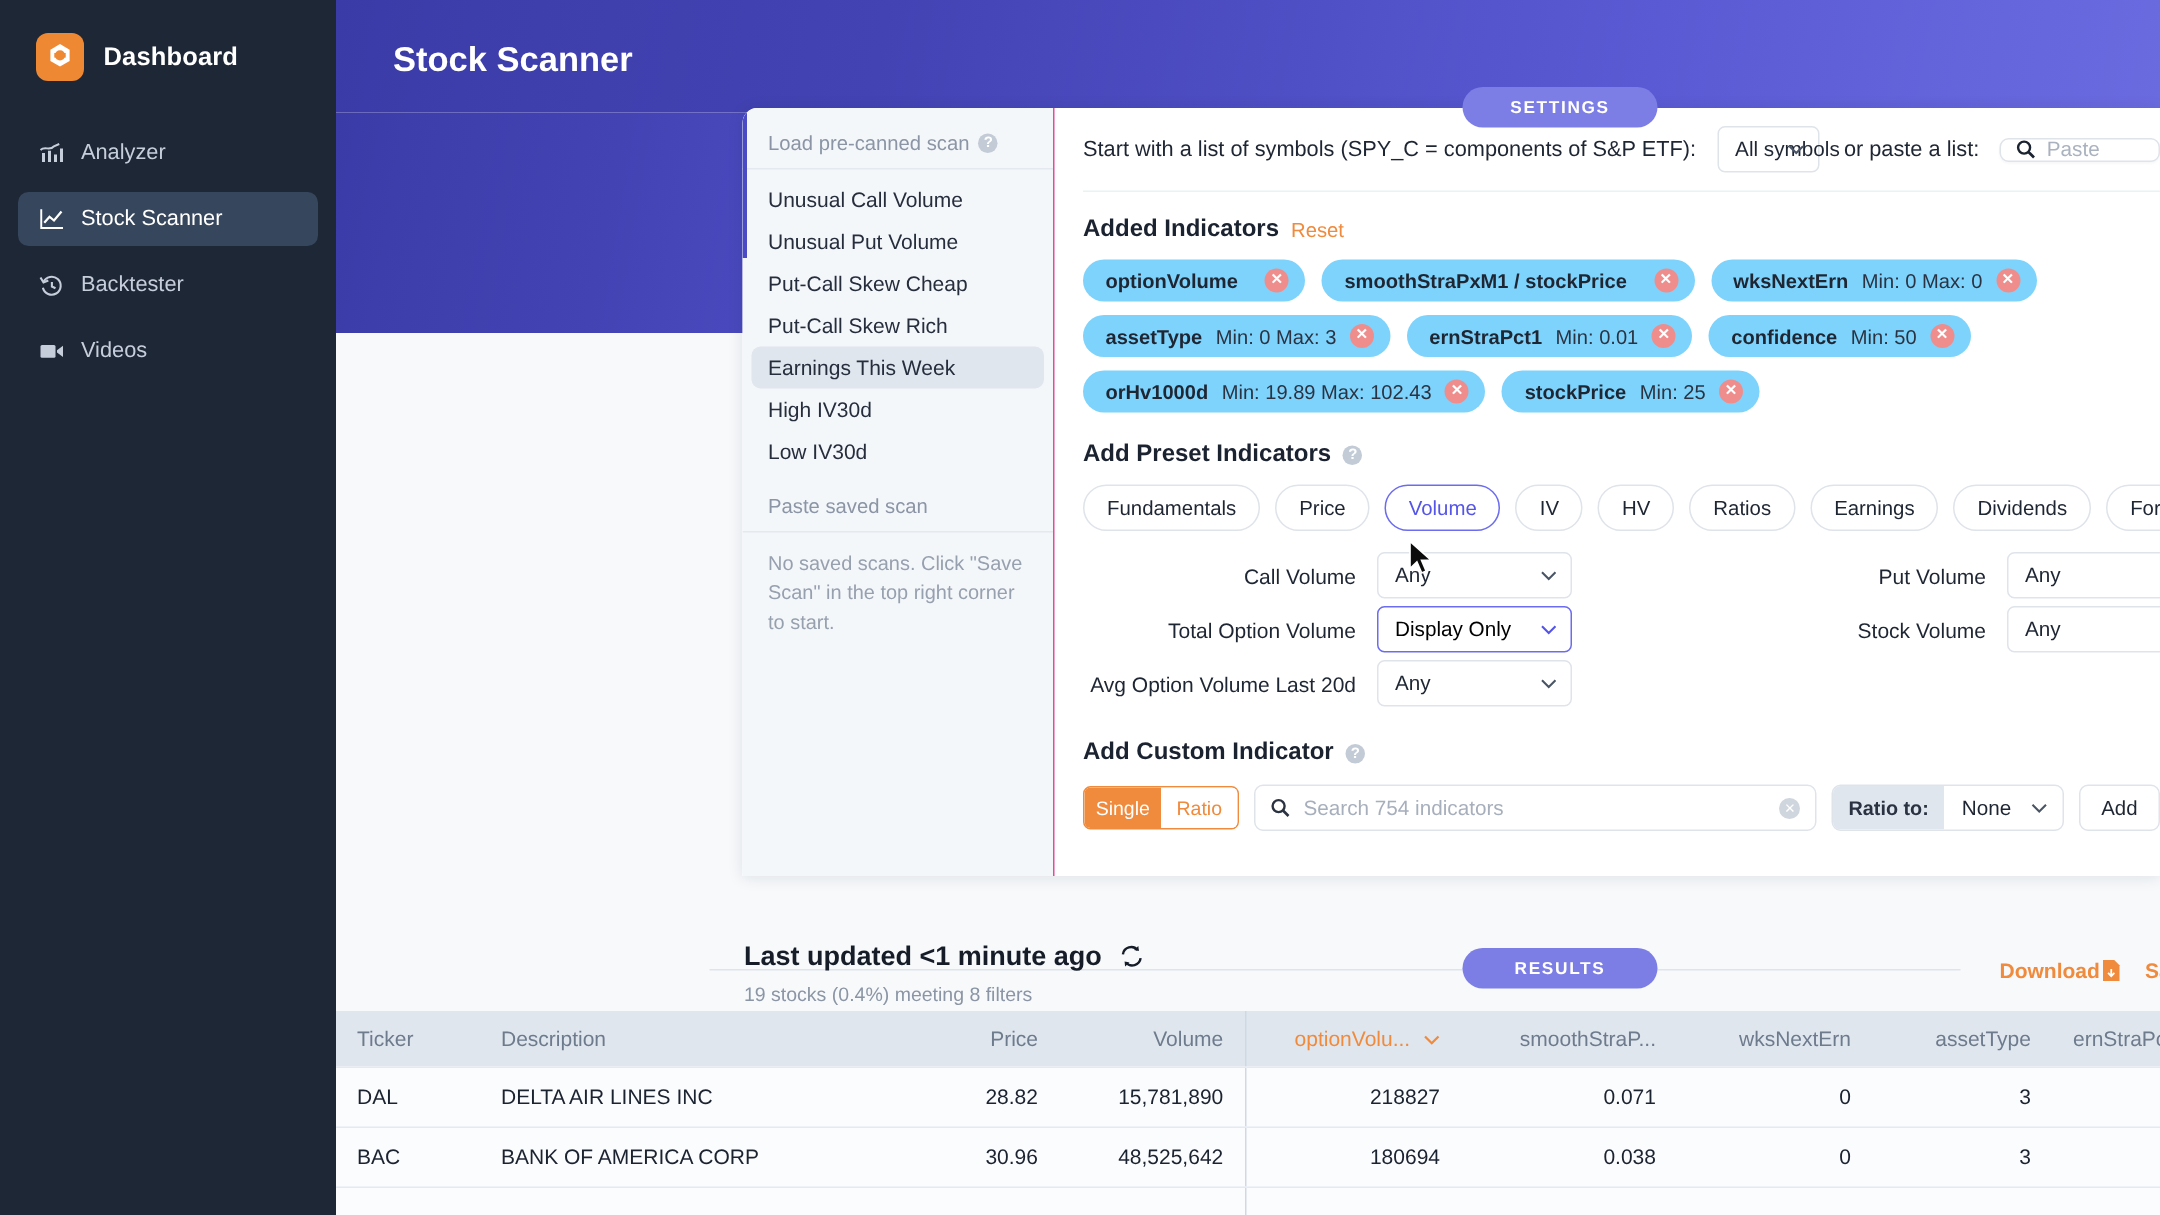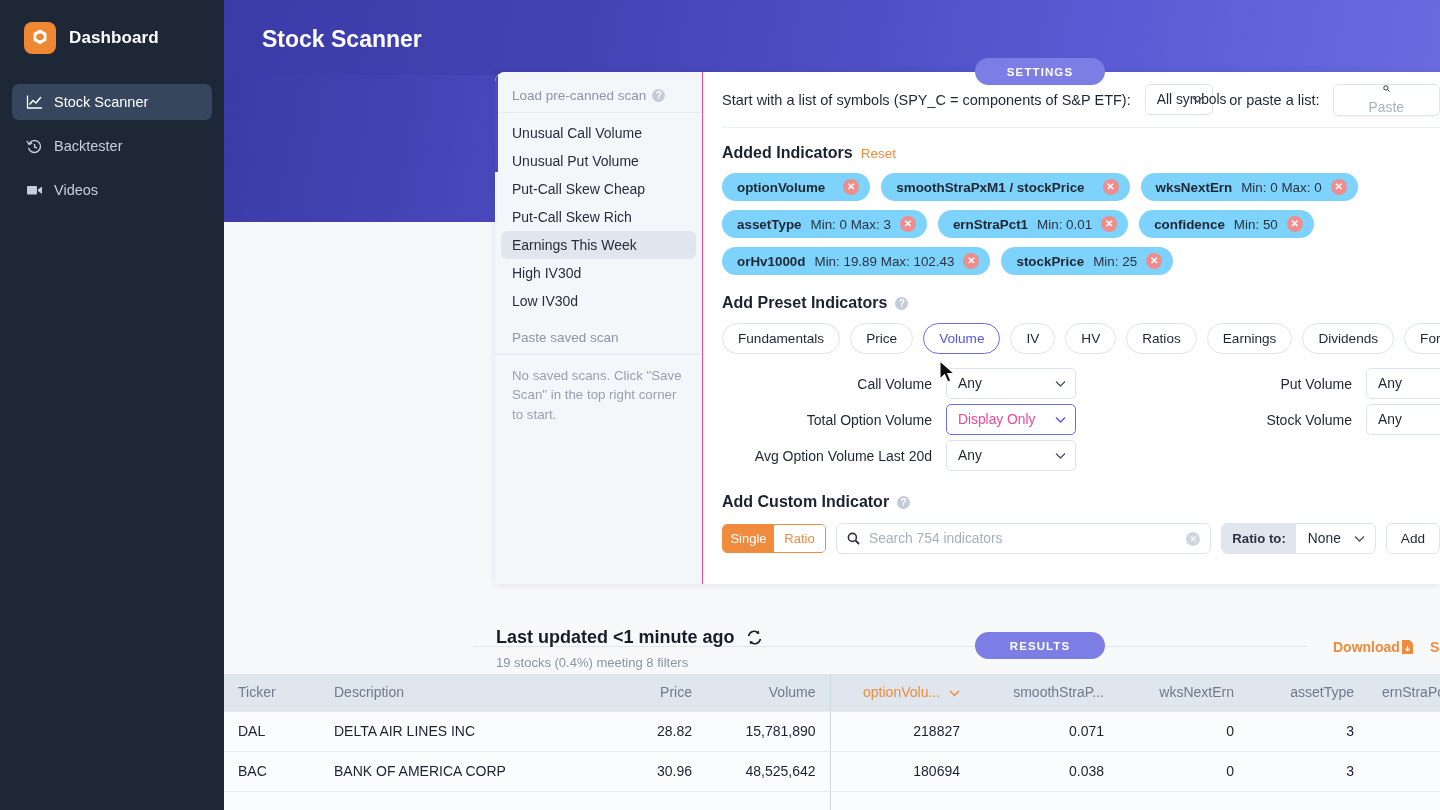--- a/index.html
+++ b/index.html
@@ -143,30 +143,29 @@
     display: flex; align-items: center;
     padding: 0 28px 0 11px;
     font-size: 13.8px; color: #1f2633;
     cursor: pointer; white-space: nowrap;
   }
   .select .chev {
     position: absolute; right: 9px; top: 50%;
     transform: translateY(-50%);
     width: 11px; height: 7px;
   }
-  .select.blue { border-color: #6c6cf0; color: #ec4899; }
+  .select.blue { border-color: #6c6cf0; color: #000000; }
   .paste-box {
-    height: 32px; width: 230px;
+    height: 16px; width: 230px;
     border: 1px solid #dfe4ea; border-radius: 6px;
     background: #fff;
     display: flex; align-items: center; gap: 8px;
     padding: 0 10px;
     color: #aab2bf; font-size: 13.8px;
     box-shadow: 0 1px 2px rgba(0,0,0,.04);
-    flex-direction: column;
   }
 
   .sec-title {
     display: flex; align-items: center; gap: 8px;
     font-size: 16px; font-weight: bold; color: #1b2230;
   }
   .reset-link { color: #f08a3c; font-size: 13.5px; font-weight: normal; cursor: pointer; }
 
   .chips { display: flex; flex-wrap: wrap; gap: 9px 11px; margin-top: 11px; }
   .chip {
@@ -194,21 +193,21 @@
     font-size: 13.6px; color: #1f2633; white-space: nowrap;
     cursor: pointer;
   }
   .pbtn.sel { border-color: #6c6cf0; color: #5555e8; }
 
   .vol-grid {
     position: relative;
     margin-top: 14px;
     display: grid;
     grid-template-columns: 196px 132px 128px 160px 1fr;
-    row-gap: 5px; align-items: center; margin-left: 28px;
+    row-gap: 5px; align-items: center;
   }
   .vg-label { text-align: right; font-size: 14px; color: #1f2633; padding-right: 14px; }
 
   .custom-row { display: flex; align-items: center; gap: 10px; margin-top: 12px; }
   .seg {
     display: flex; height: 29px; border-radius: 5px; overflow: hidden;
     border: 1px solid #f08a3c; flex: none;
   }
   .seg div {
     display: flex; align-items: center; justify-content: center;
@@ -323,20 +322,32 @@
           <path d="M11 2.4 L17.4 6.1 L17.4 13.6 L11 17.3 L4.6 13.6 L4.6 6.1 Z" fill="#fff"></path>
           <circle cx="11" cy="9.85" r="3.4" fill="#ef8833"></circle>
           <rect x="7.2" y="8.3" width="7.6" height="3.1" fill="#ef8833"></rect>
         </svg>
       </div>
       <div class="brand-name">Dashboard</div>
     </div>
 
     <div class="nav">
 
+      <div class="nav-item">
+        <span class="nav-ico">
+          <svg width="17" height="15" viewBox="0 0 17 15">
+            <path d="M1 5 C4 2 7 6 10 2.5 L13.5 1" stroke="#c7cedb" stroke-width="1.3" fill="none"></path>
+            <rect x="2" y="7" width="2" height="6" fill="#c7cedb"></rect>
+            <rect x="6" y="5.5" width="2" height="7.5" fill="#c7cedb"></rect>
+            <rect x="10" y="8" width="2" height="5" fill="#c7cedb"></rect>
+            <rect x="14" y="4" width="2" height="9" fill="#c7cedb"></rect>
+          </svg>
+        </span>
+        <span>Analyzer</span>
+      </div>
 
 
       <div class="nav-item active">
         <span class="nav-ico">
           <svg width="17" height="16" viewBox="0 0 17 16">
             <path d="M1.5 1.5 L1.5 14 L16 14" stroke="#ffffff" stroke-width="1.3" fill="none"></path>
             <path d="M3.5 10.5 L7 6.5 L10 9 L15 3" stroke="#ffffff" stroke-width="1.5" fill="none"></path>
           </svg>
         </span>
         <span>Stock Scanner</span>

